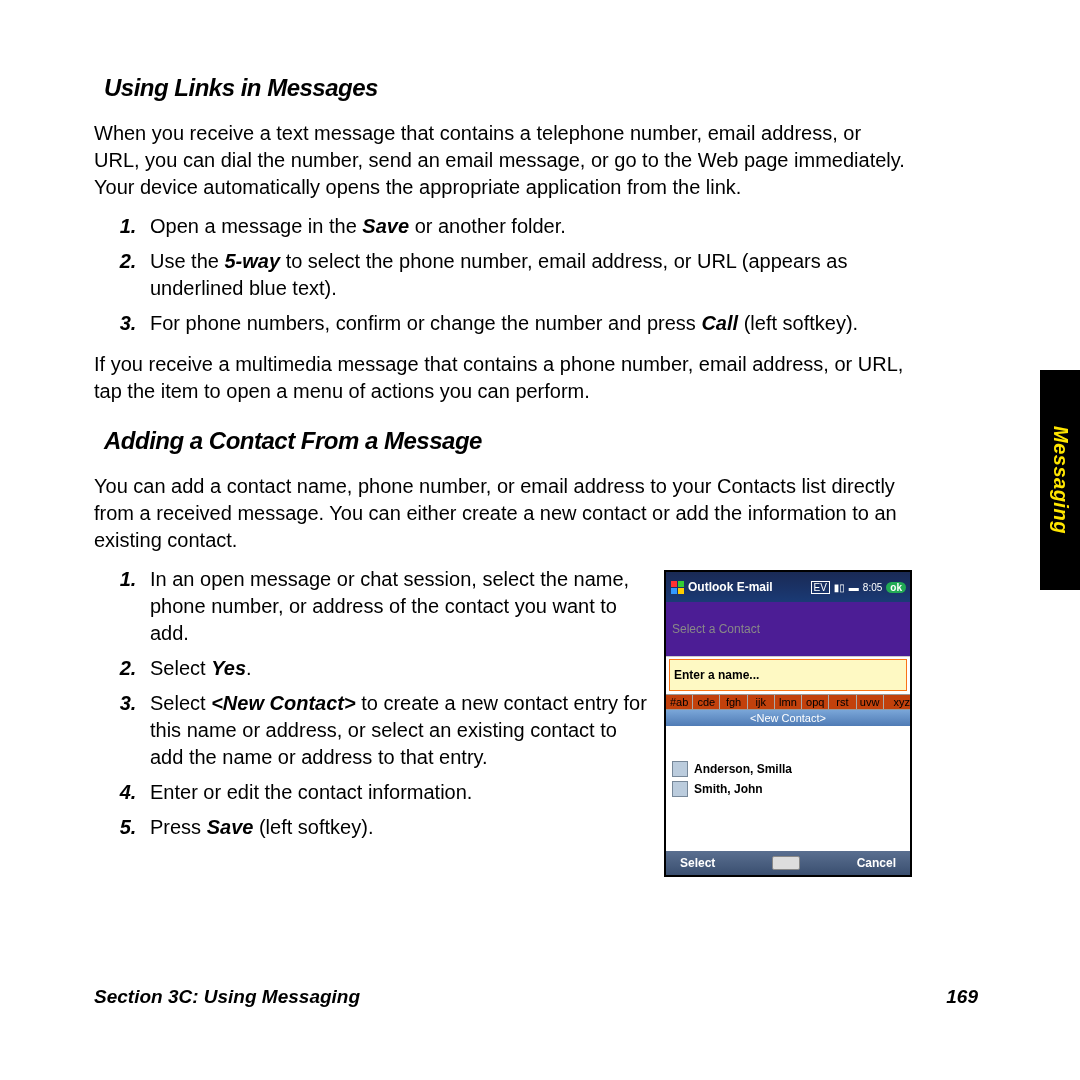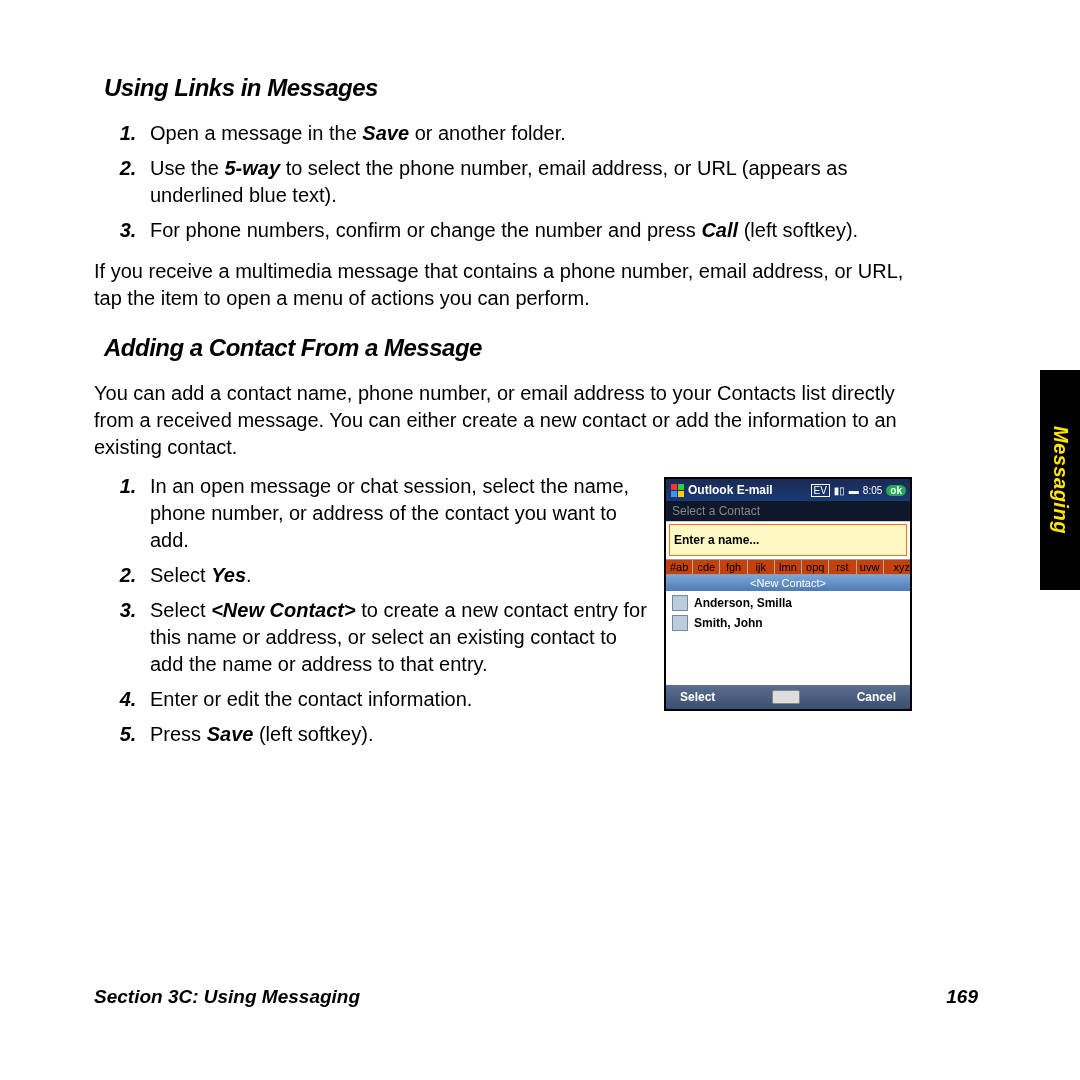--- a/index.html
+++ b/index.html
@@ -92,74 +92,75 @@
     font-family: Tahoma, Arial, sans-serif;
     font-size: 12px;
     color: #000;
     background: #fff;
   }
   .shot .titlebar {
     background: linear-gradient(#1a2a55,#1a3a75);
     color: #fff;
     display: flex;
     align-items: center;
-    height: 22px;
+    height: 30px;
     padding: 0 4px;
     gap: 4px;
     font-weight: 700;
   }
   .shot .winicon {
     width: 14px; height: 14px;
     display: inline-block;
   }
   .shot .winicon span { display:block;width:6px;height:6px;float:left;margin:0.5px; }
   .shot .titlebar .spacer { flex:1; }
   .shot .titlebar .stat { font-size:10px; font-weight:400; }
   .shot .ok { background:#2a5; border-radius:8px; padding:0 4px; font-size:10px; }
   .shot .sub {
-    background:#0f172a; color:#888; padding:3px 6px; font-size:12px;
+    background:#4c1d95; color:#888; padding:20px 6px; font-size:12px;
     border-bottom:1px solid #ccc;
   }
   .shot .searchbox {
     border:1px solid #f97316; margin:2px 3px 3px 3px; padding:8px 4px;
     font-weight:700; font-size:12px; background:#fef9c3;
   }
   .shot .alpharow {
     display:flex; border-top:1px solid #999; border-bottom:1px solid #999;
     background:#c2410c; font-size:11px;
   }
   .shot .alpharow span {
     flex:1; text-align:center; border-right:1px solid #aaa; padding:1px 0;
   }
   .shot .alpharow span:last-child{border-right:none;text-align:right;}
   .shot .newcontact {
     background:linear-gradient(#7aa6d8,#4f7bb5); color:#fff; text-align:center;
     font-size:11px; padding:2px 0;
   }
-  .shot .list { padding:4px 6px; height:86px; }
+  .shot .list { padding:4px 6px; height:86px;margin-top:31px; }
   .shot .list .row { display:flex; align-items:center; gap:6px; font-weight:700; font-size:12px; margin-bottom:4px;}
   .shot .list .ico {
     width:14px;height:14px;background:#bcd;border:1px solid #789;display:inline-block;
   }
   .shot .softbar {
     background:linear-gradient(#5a6f90,#3a4f70); color:#fff;
     display:flex; align-items:center; justify-content:space-between;
     padding:2px 14px; font-weight:700; font-size:12px; height:20px;
   }
   .shot .kbd {
     width:26px;height:12px;background:#ddd;border:1px solid #888;border-radius:2px;
   }
 </style>
 </head>
 <body>
 
 <div class="page">
 
   <h3 class="section-head">Using Links in Messages</h3>
 
+  <p class="body">When you receive a text message that contains a telephone number, email address, or URL, you can dial the number, send an email message, or go to the Web page immediately. Your device automatically opens the appropriate application from the link.</p>
 
   <ol class="steps">
     <li>
       <span>Open a message in the </span><span class="bolditalic">Save</span><span> or another folder.</span>
     </li>
     <li>
       <span>Use the </span><span class="bolditalic">5-way</span><span> to select the phone number, email address, or URL (appears as underlined blue text).</span>
     </li>
     <li>
       <span>For phone numbers, confirm or change the number and press </span><span class="bolditalic">Call</span><span> (left softkey).</span>

